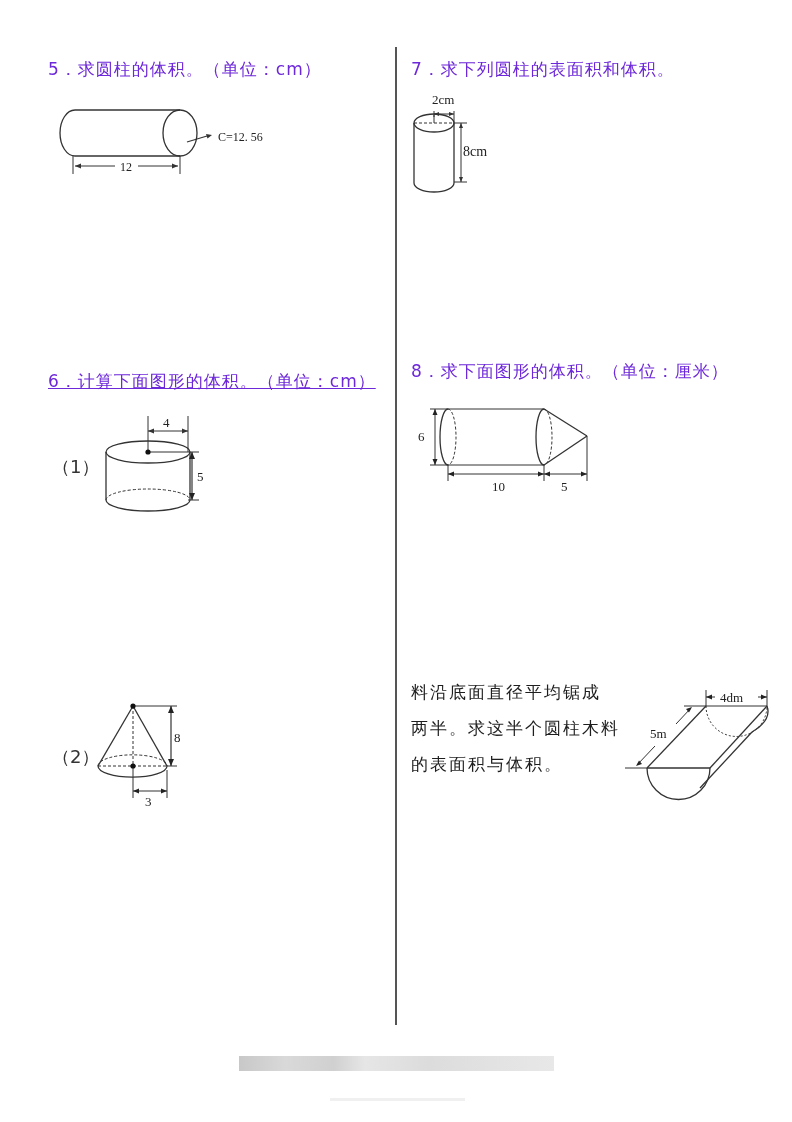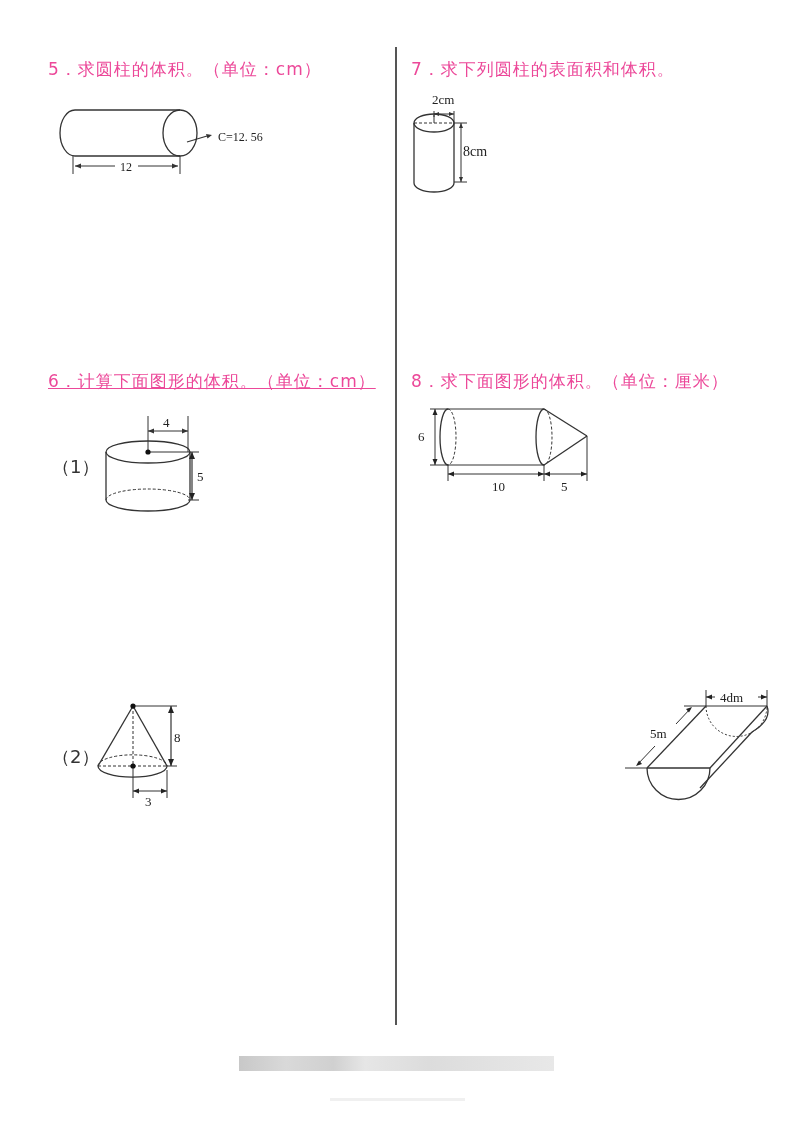--- a/index.html
+++ b/index.html
@@ -2,21 +2,21 @@
 <html><head>
 <meta charset="utf-8">
 <style>
   html, body { margin: 0; padding: 0; }
   body {
     width: 792px; height: 1122px; background: #ffffff; position: relative;
     font-family: "DejaVu Sans", "Liberation Sans", sans-serif; color: #1a1a1a;
     overflow: hidden;
   }
   .abs { position: absolute; }
-  .q-title { font-size: 17px; letter-spacing: 1px; white-space: nowrap; color: #ec4899; }
+  .q-title { font-size: 17px; letter-spacing: 1px; white-space: nowrap; color: #6d28d9; }
   .divider { position: absolute; left: 395px; top: 47px; width: 2px; height: 978px; background: #555; }
   .sub-label { font-size: 18px; color: #333; white-space: nowrap; }
   .q9-line { font-size: 17px; letter-spacing: 2px; line-height: 36px; white-space: nowrap; color: #1e1e1e; }
   svg text { font-family: "Liberation Serif", "DejaVu Serif", serif; fill: #222; }
   .footer-blur {
     position: absolute; left: 239px; top: 1056px; width: 315px; height: 15px;
     background: linear-gradient(90deg, #c8c8c8 0%, #d9d9d9 15%, #d0d0d0 30%, #e6e6e6 40%, #dcdcdc 60%, #e2e2e2 80%, #e8e8e8 100%);
     filter: blur(0.6px);
   }
   .footer-blur2 { position: absolute; left: 330px; top: 1098px; width: 135px; height: 3px; background: #f0f0f0; }
@@ -115,21 +115,21 @@
     <line x1="38" y1="91" x2="72" y2="91" stroke-width="1.2"></line>
     <path d="M 38 91 l 6 -2.5 l 0 5 z" fill="#222" stroke="none"></path>
     <path d="M 72 91 l -6 -2.5 l 0 5 z" fill="#222" stroke="none"></path>
   </g>
   <circle cx="38" cy="6" r="2.6" fill="#111"></circle>
   <circle cx="38" cy="66" r="2.6" fill="#111"></circle>
   <text x="79" y="42" font-size="13">8</text>
   <text x="50" y="106" font-size="13">3</text>
 </svg>
 
-<div class="abs q-title" style="left:411px; top:370px;">8．求下面图形的体积。（单位：厘米）</div>
+<div class="abs q-title" style="left:411px; top:360px;">8．求下面图形的体积。（单位：厘米）</div>
 <svg class="abs" style="left:415px; top:400px;" width="190" height="100">
   <g stroke="#333" stroke-width="1.3" fill="none">
     <line x1="15" y1="9" x2="129" y2="9" stroke-width="1"></line>
     <line x1="15" y1="65" x2="129" y2="65" stroke-width="1"></line>
     <path d="M 33 9 A 8 28 0 0 0 33 65"></path>
     <path d="M 33 9 A 8 28 0 0 1 33 65" stroke-dasharray="3,2" stroke-width="1"></path>
     <path d="M 129 9 A 8 28 0 0 0 129 65"></path>
     <path d="M 129 9 A 8 28 0 0 1 129 65" stroke-dasharray="3,2" stroke-width="1"></path>
     <line x1="129" y1="9" x2="172" y2="36"></line>
     <line x1="129" y1="65" x2="172" y2="36"></line>
@@ -144,20 +144,23 @@
     <path d="M 129 74 l -6 -2.5 l 0 5 z" fill="#222" stroke="none"></path>
     <path d="M 129 74 l 6 -2.5 l 0 5 z" fill="#222" stroke="none"></path>
     <path d="M 172 74 l -6 -2.5 l 0 5 z" fill="#222" stroke="none"></path>
   </g>
   <text x="3" y="41" font-size="13">6</text>
   <text x="77" y="91" font-size="13">10</text>
   <text x="146" y="91" font-size="13">5</text>
 </svg>
 
 <div class="abs" style="left:411px; top:674px;">
+  <div class="q9-line">料沿底面直径平均锯成</div>
+  <div class="q9-line">两半。求这半个圆柱木料</div>
+  <div class="q9-line">的表面积与体积。</div>
 </div>
 <svg class="abs" style="left:610px; top:680px;" width="170" height="125">
   <g stroke="#333" stroke-width="1.3" fill="none">
 
     <line x1="96" y1="26" x2="157" y2="26" stroke-width="1"></line>
 
     <path d="M 96 26 A 30 30 0 0 0 157 26" stroke-dasharray="2,2" stroke-width="1"></path>
 
     <line x1="37" y1="88" x2="96" y2="26"></line>
     <line x1="100" y1="88" x2="157" y2="26"></line>

